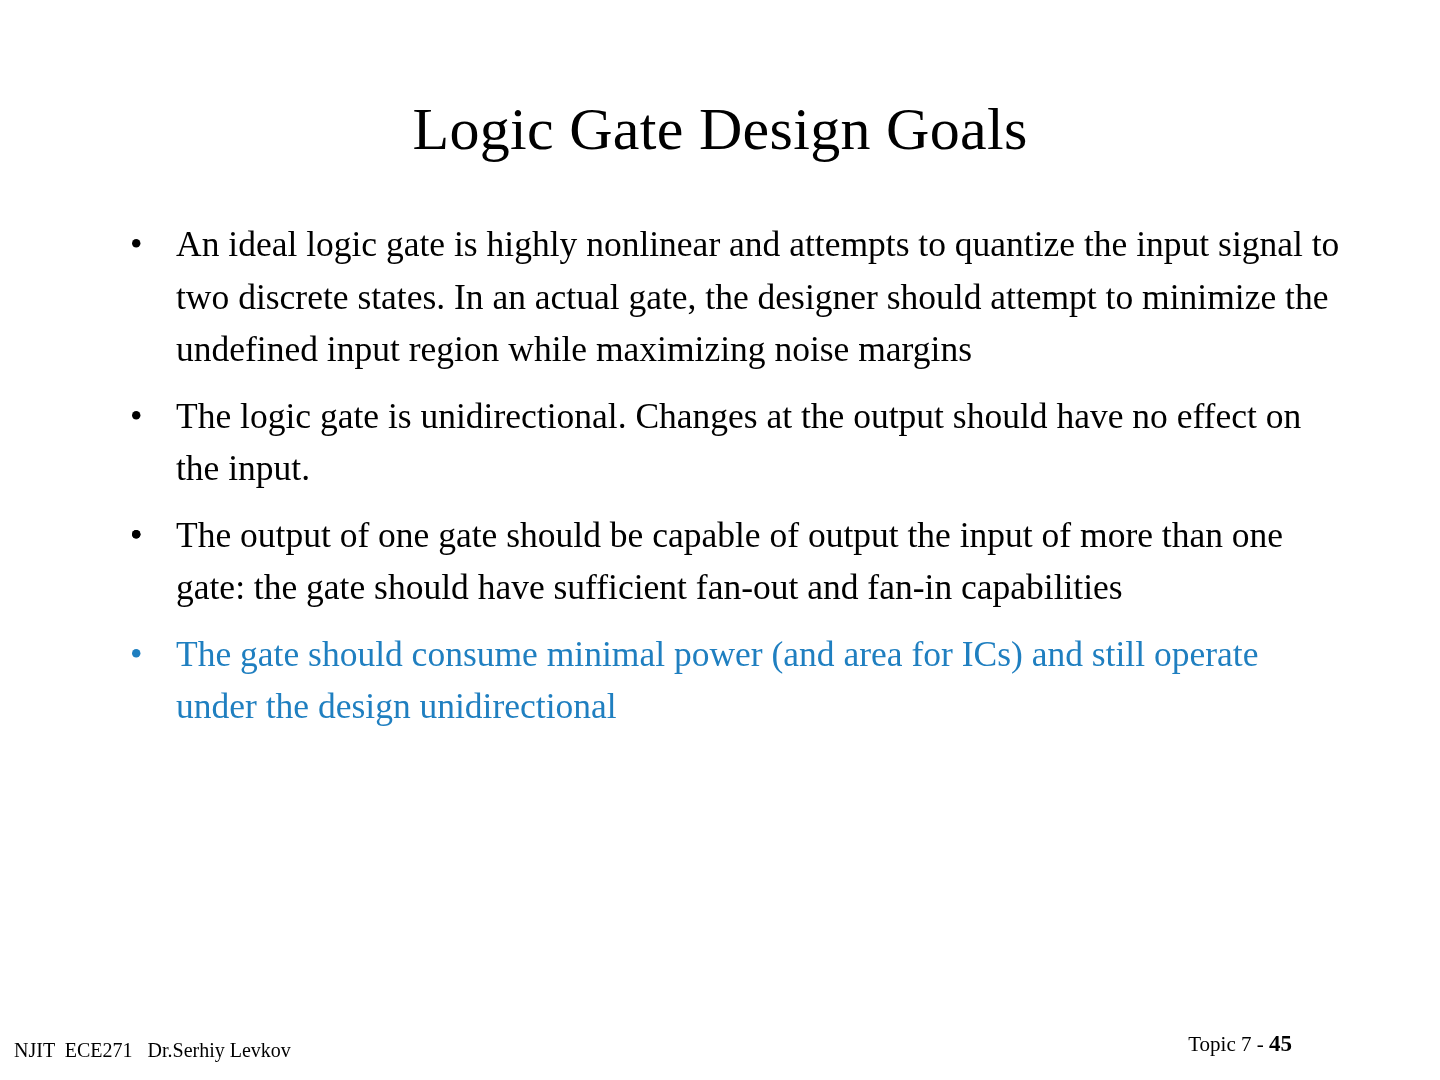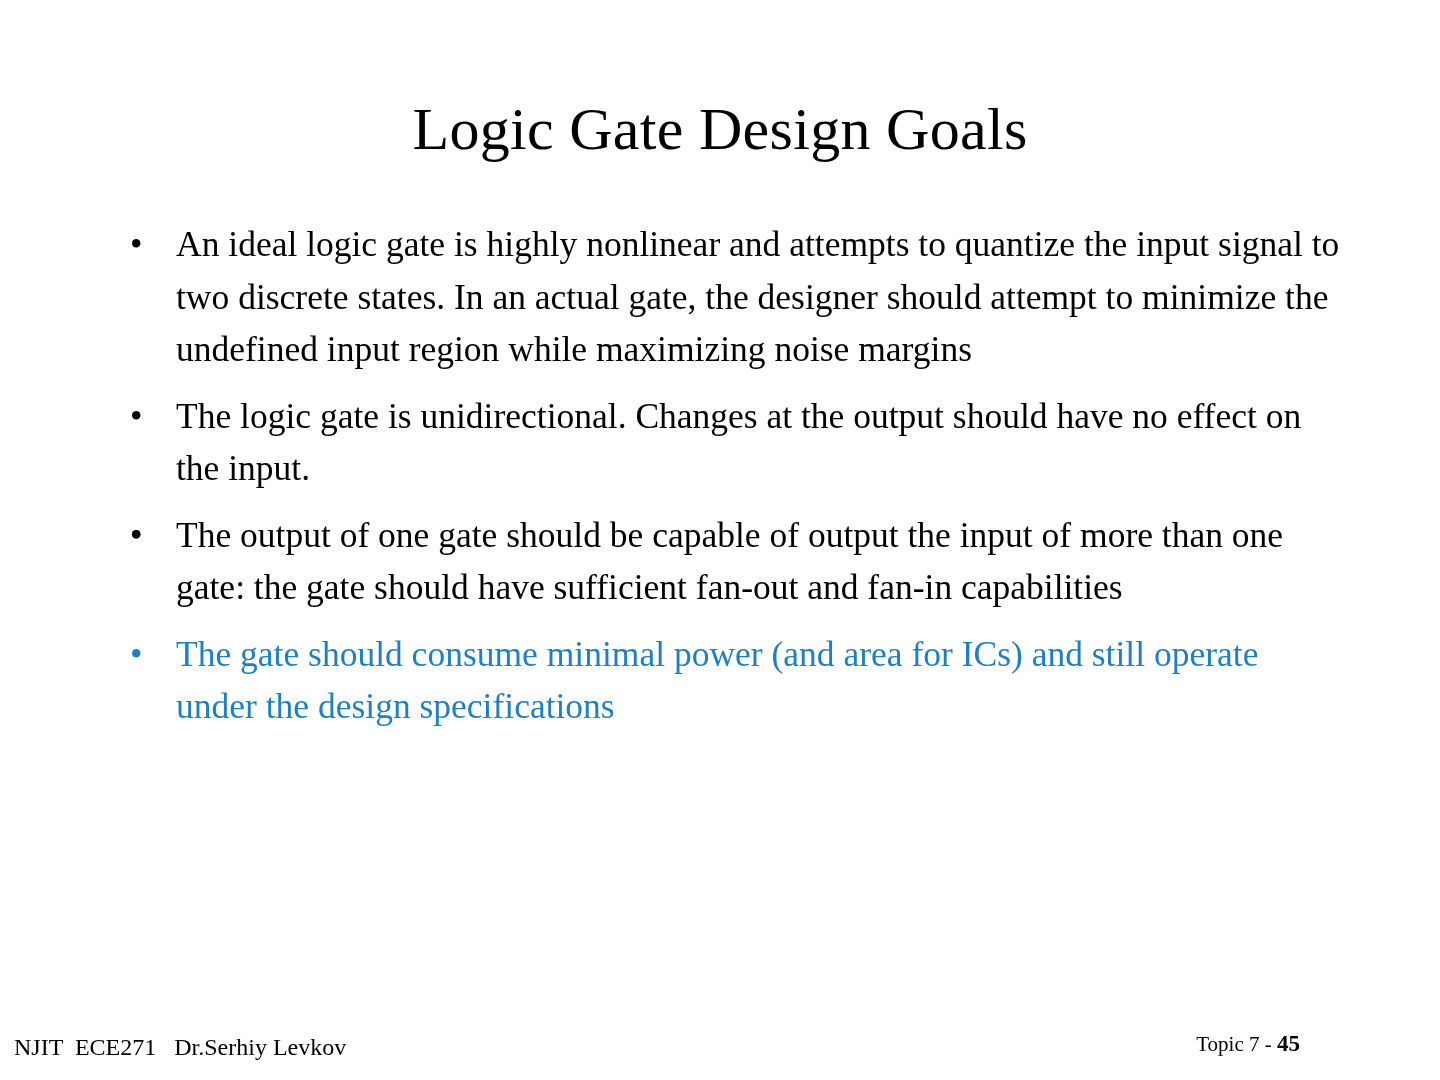--- a/index.html
+++ b/index.html
@@ -56,27 +56,27 @@
     line-height: 1.48;
   }
   .bullet-item.highlight,
   .bullet-item.highlight .dot {
     color: #1F7FC0;
   }
   .footer-left {
     position: absolute;
     left: 14px;
     bottom: 18px;
-    font-size: 24px;
+    font-size: 20px;
     line-height: 1.2;
     white-space: pre;
   }
   .footer-right {
     position: absolute;
-    right: 8px;
+    right: 16px;
     bottom: 22px;
     font-size: 21px;
     line-height: 1.2;
   }
   .footer-right .page-num {
     font-weight: bold;
     font-size: 23px;
   }
 </style>
 </head>
@@ -97,21 +97,21 @@
     </li>
     <li class="bullet-item">
       <span class="dot">•</span>
     </li>
     <li class="bullet-item">
       <span class="dot">•</span>
       <span>The output of one gate should be capable of output the input of more than one gate: the gate should have sufficient fan-out and fan-in capabilities</span>
     </li>
     <li class="bullet-item highlight">
       <span class="dot">•</span>
-      <span>The gate should consume minimal power (and area for ICs) and still operate under the design specifications</span>
+      <span>The gate should consume minimal power (and area for ICs) and still operate under the design unidirectional</span>
     </li>
   </ul>
 
   <div class="footer-left">NJIT  ECE271   Dr.Serhiy Levkov</div>
 
   <div class="footer-right">
     <span>Topic 7 - </span><span class="page-num">45</span>
   </div>
 
 </div>

